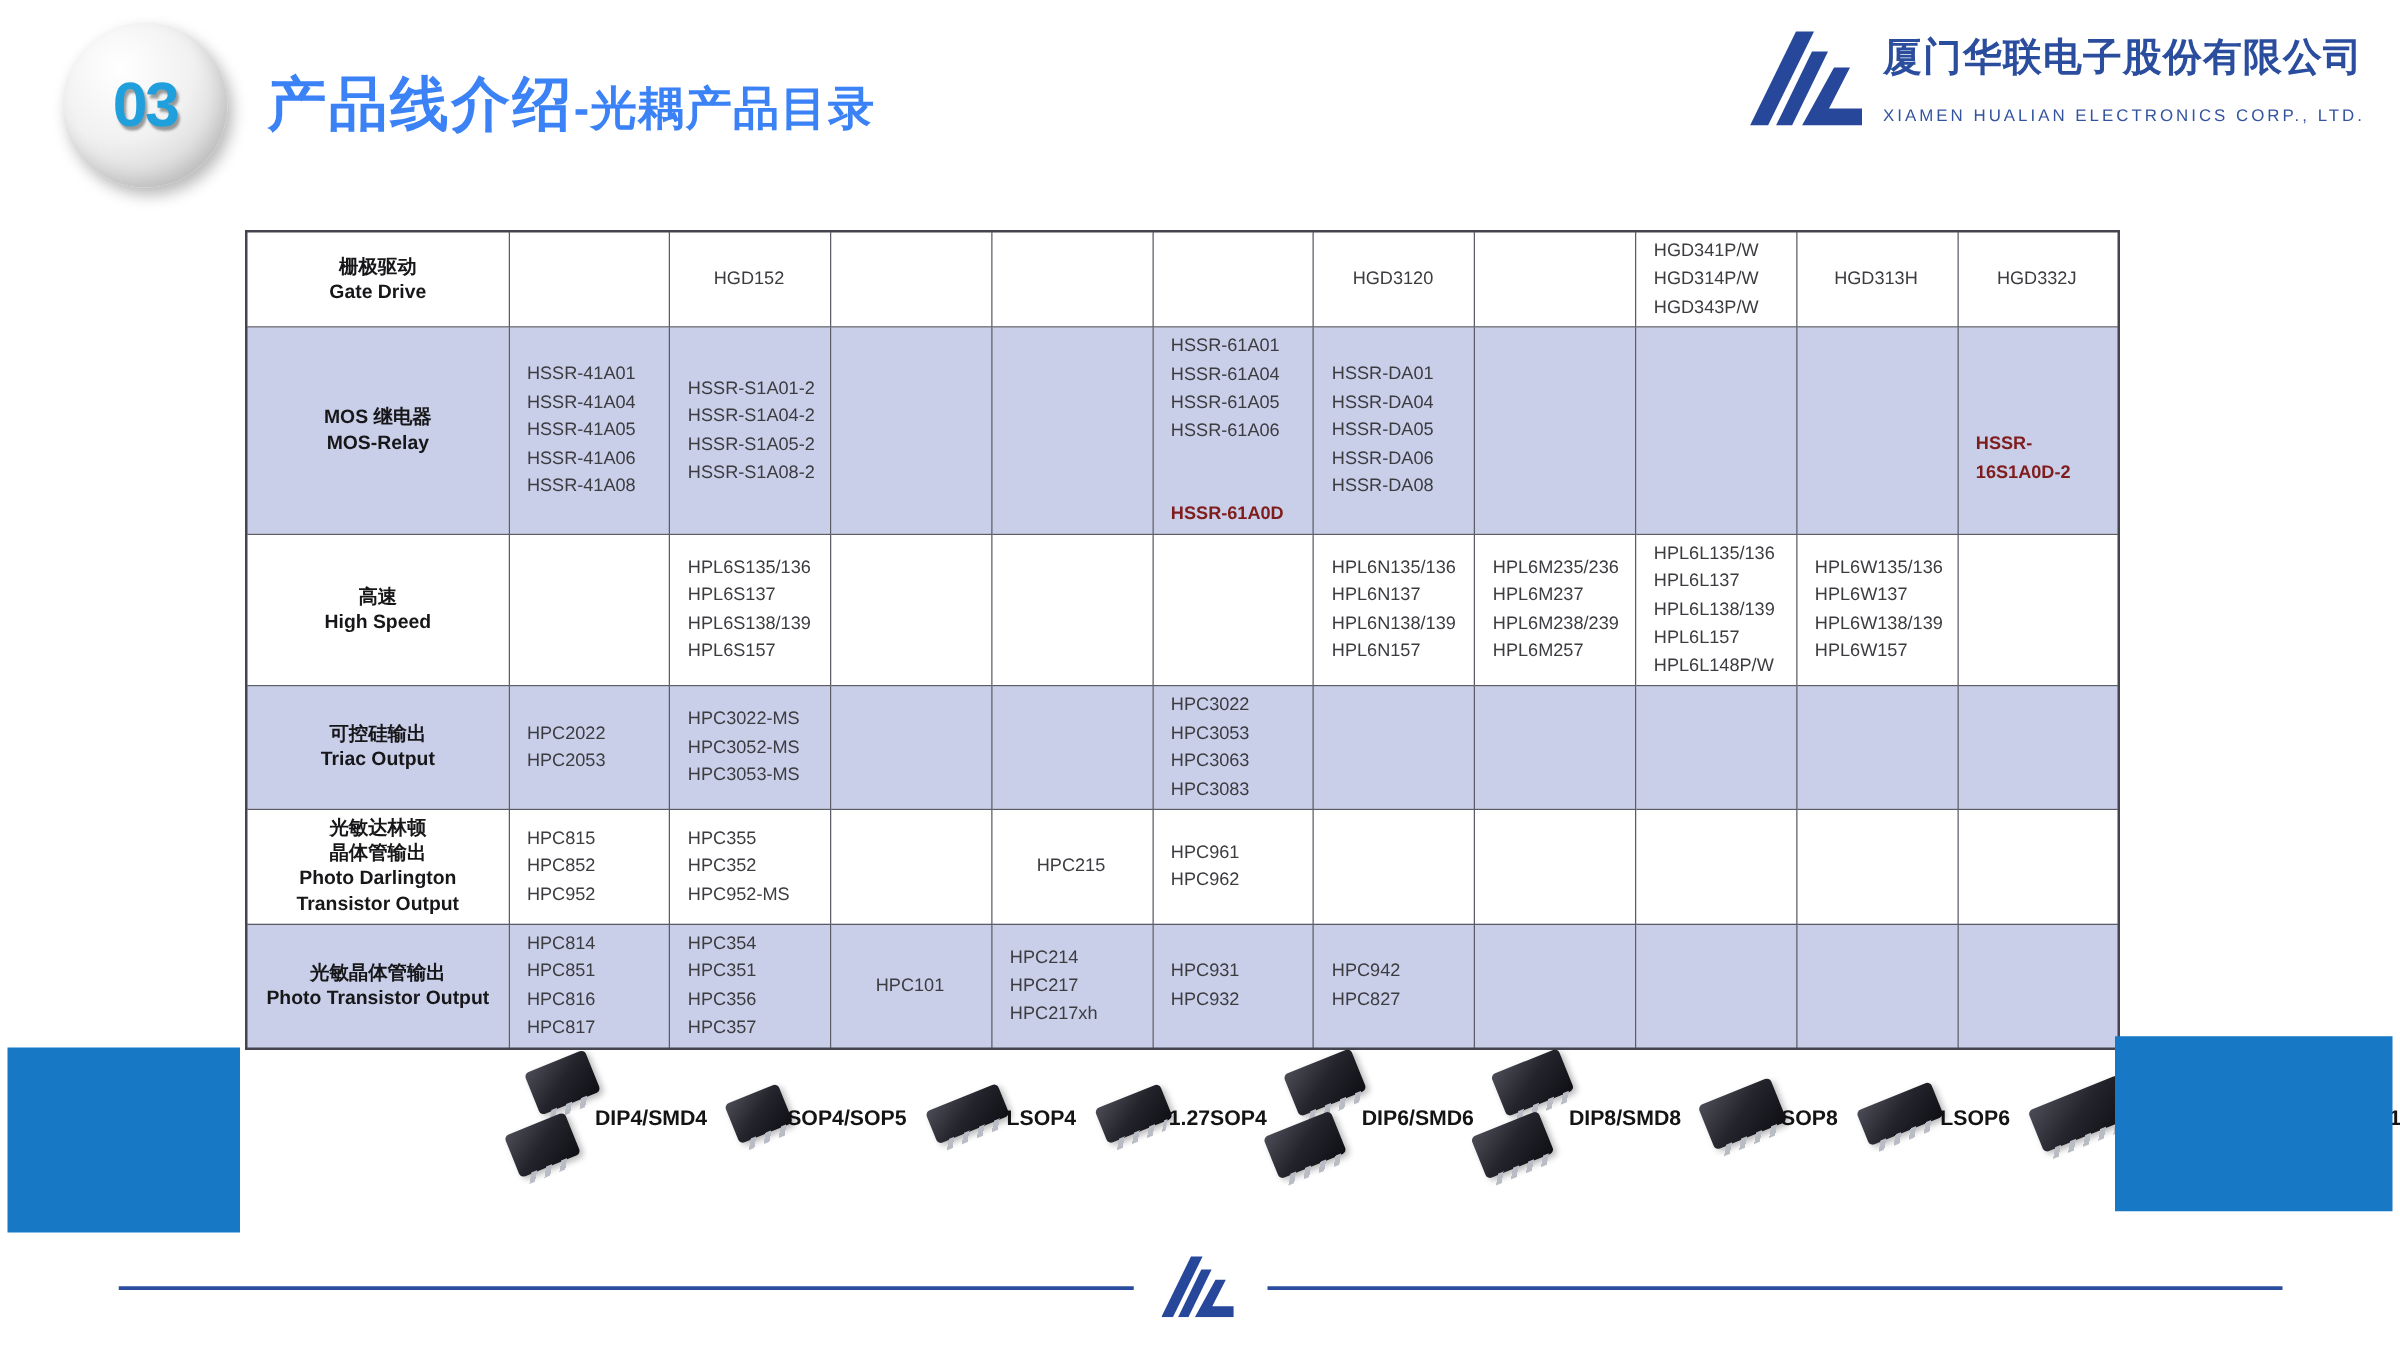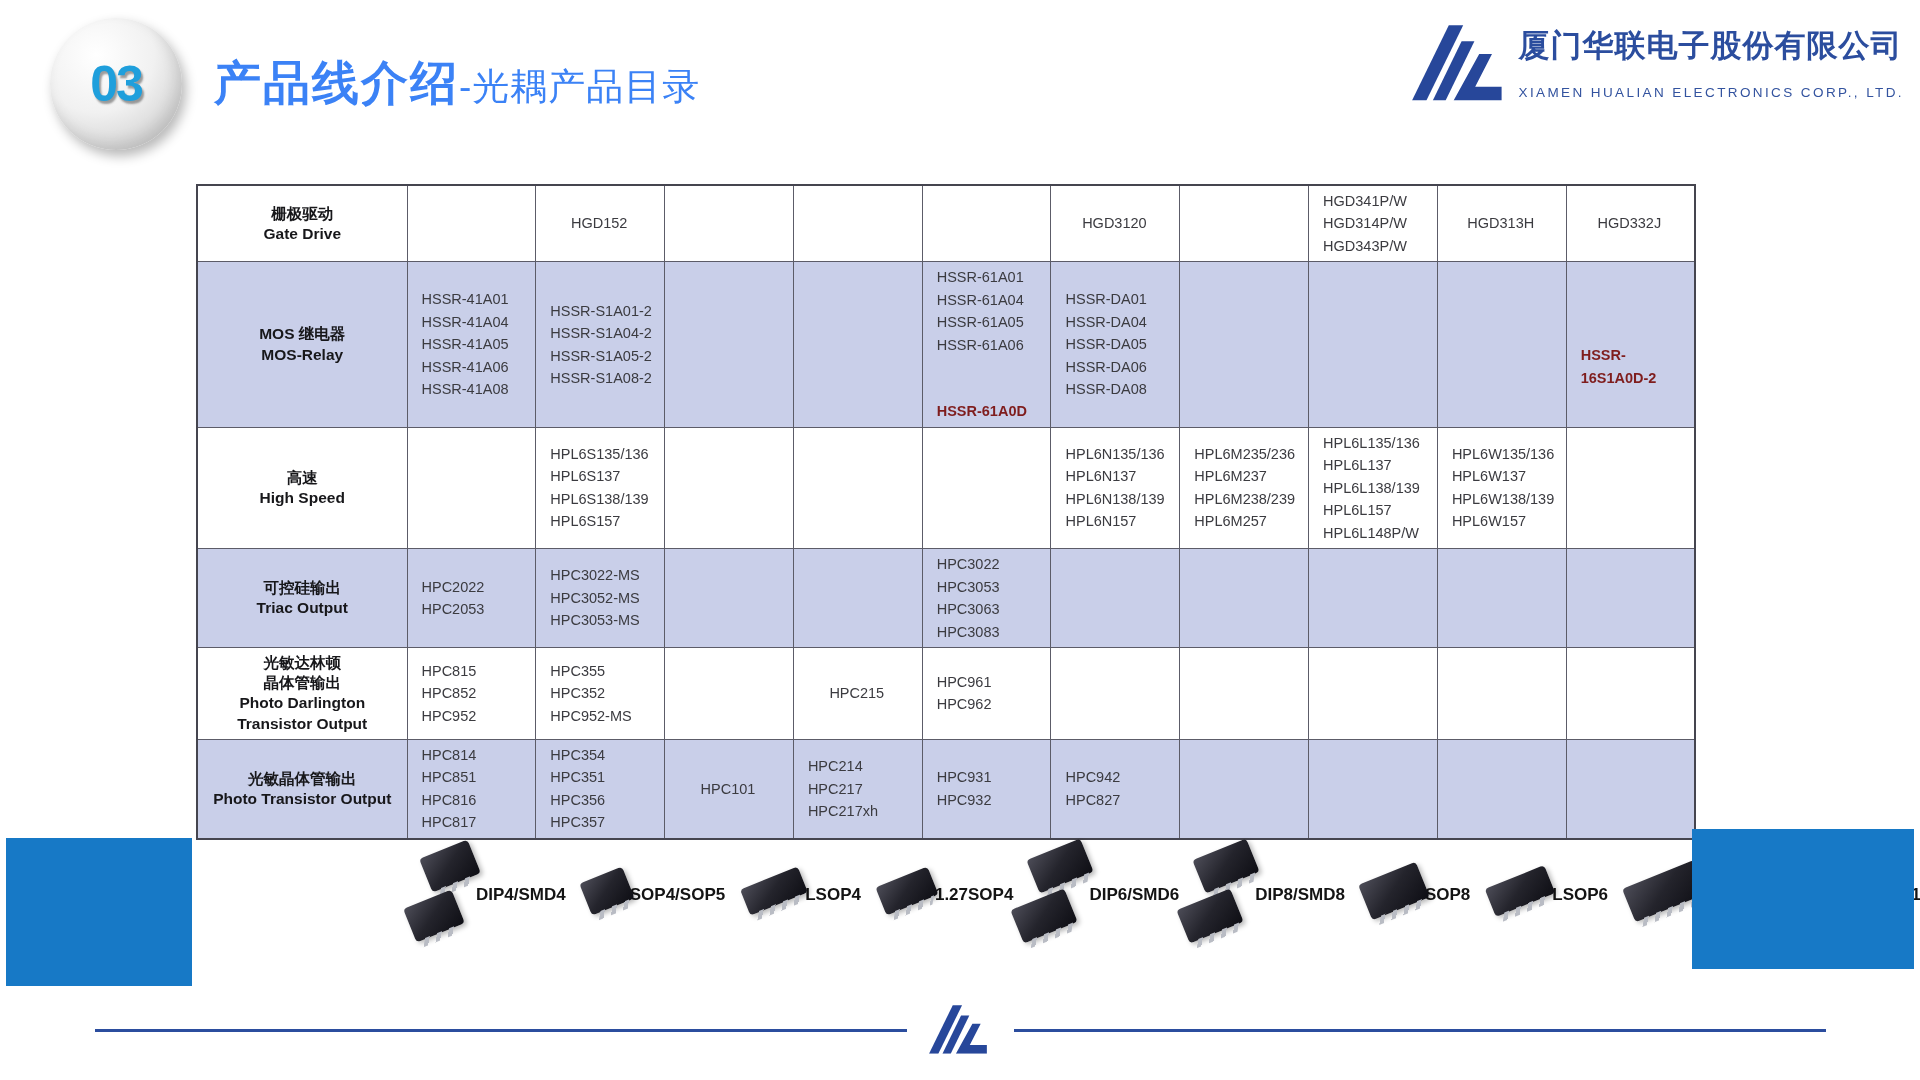--- a/index.html
+++ b/index.html
@@ -13,22 +13,22 @@
     background:radial-gradient(circle at 35% 28%,#ffffff 0%,#f1f1f1 45%,#d2d2d2 80%,#bfbfbf 100%);
     box-shadow:4px 6px 12px rgba(0,0,0,.28), inset -5px -7px 14px rgba(0,0,0,.10);
     display:flex;align-items:center;justify-content:center;
   }
   .badge span{
     font-size:50px;font-weight:800;color:#1f9fdc;letter-spacing:-2px;
     text-shadow:2px 3px 2px rgba(45,45,45,.45);
   }
   .title{position:absolute;left:214px;top:52px;display:flex;align-items:baseline;color:#3b82f6;white-space:nowrap;}
   .title .main{font-size:47px;font-weight:700;letter-spacing:2px;}
-  .title .sub{font-size:37px;font-weight:400;letter-spacing:1px;}
-  .logo{position:absolute;right:16px;top:22px;display:flex;align-items:center;gap:10px;color:#2b4d9e;}
+  .title .sub{font-size:37px;font-weight:700;letter-spacing:1px;}
+  .logo{position:absolute;right:28px;top:22px;display:flex;align-items:center;gap:10px;color:#2b4d9e;}
   .logo svg{width:96px;height:80px;flex:none;}
   .logo .cn{font-size:31px;font-weight:700;letter-spacing:1px;white-space:nowrap;}
   .logo .en{font-size:13.5px;font-weight:400;letter-spacing:2.4px;margin-top:18px;white-space:nowrap;color:#33539f;}
   
   table.products{
     position:absolute;left:196px;top:184px;width:1500px;border-collapse:collapse;table-layout:fixed;
     border:2px solid #45454f;
   }
   table.products col.cat{width:210px;}
   table.products td,table.products th{

